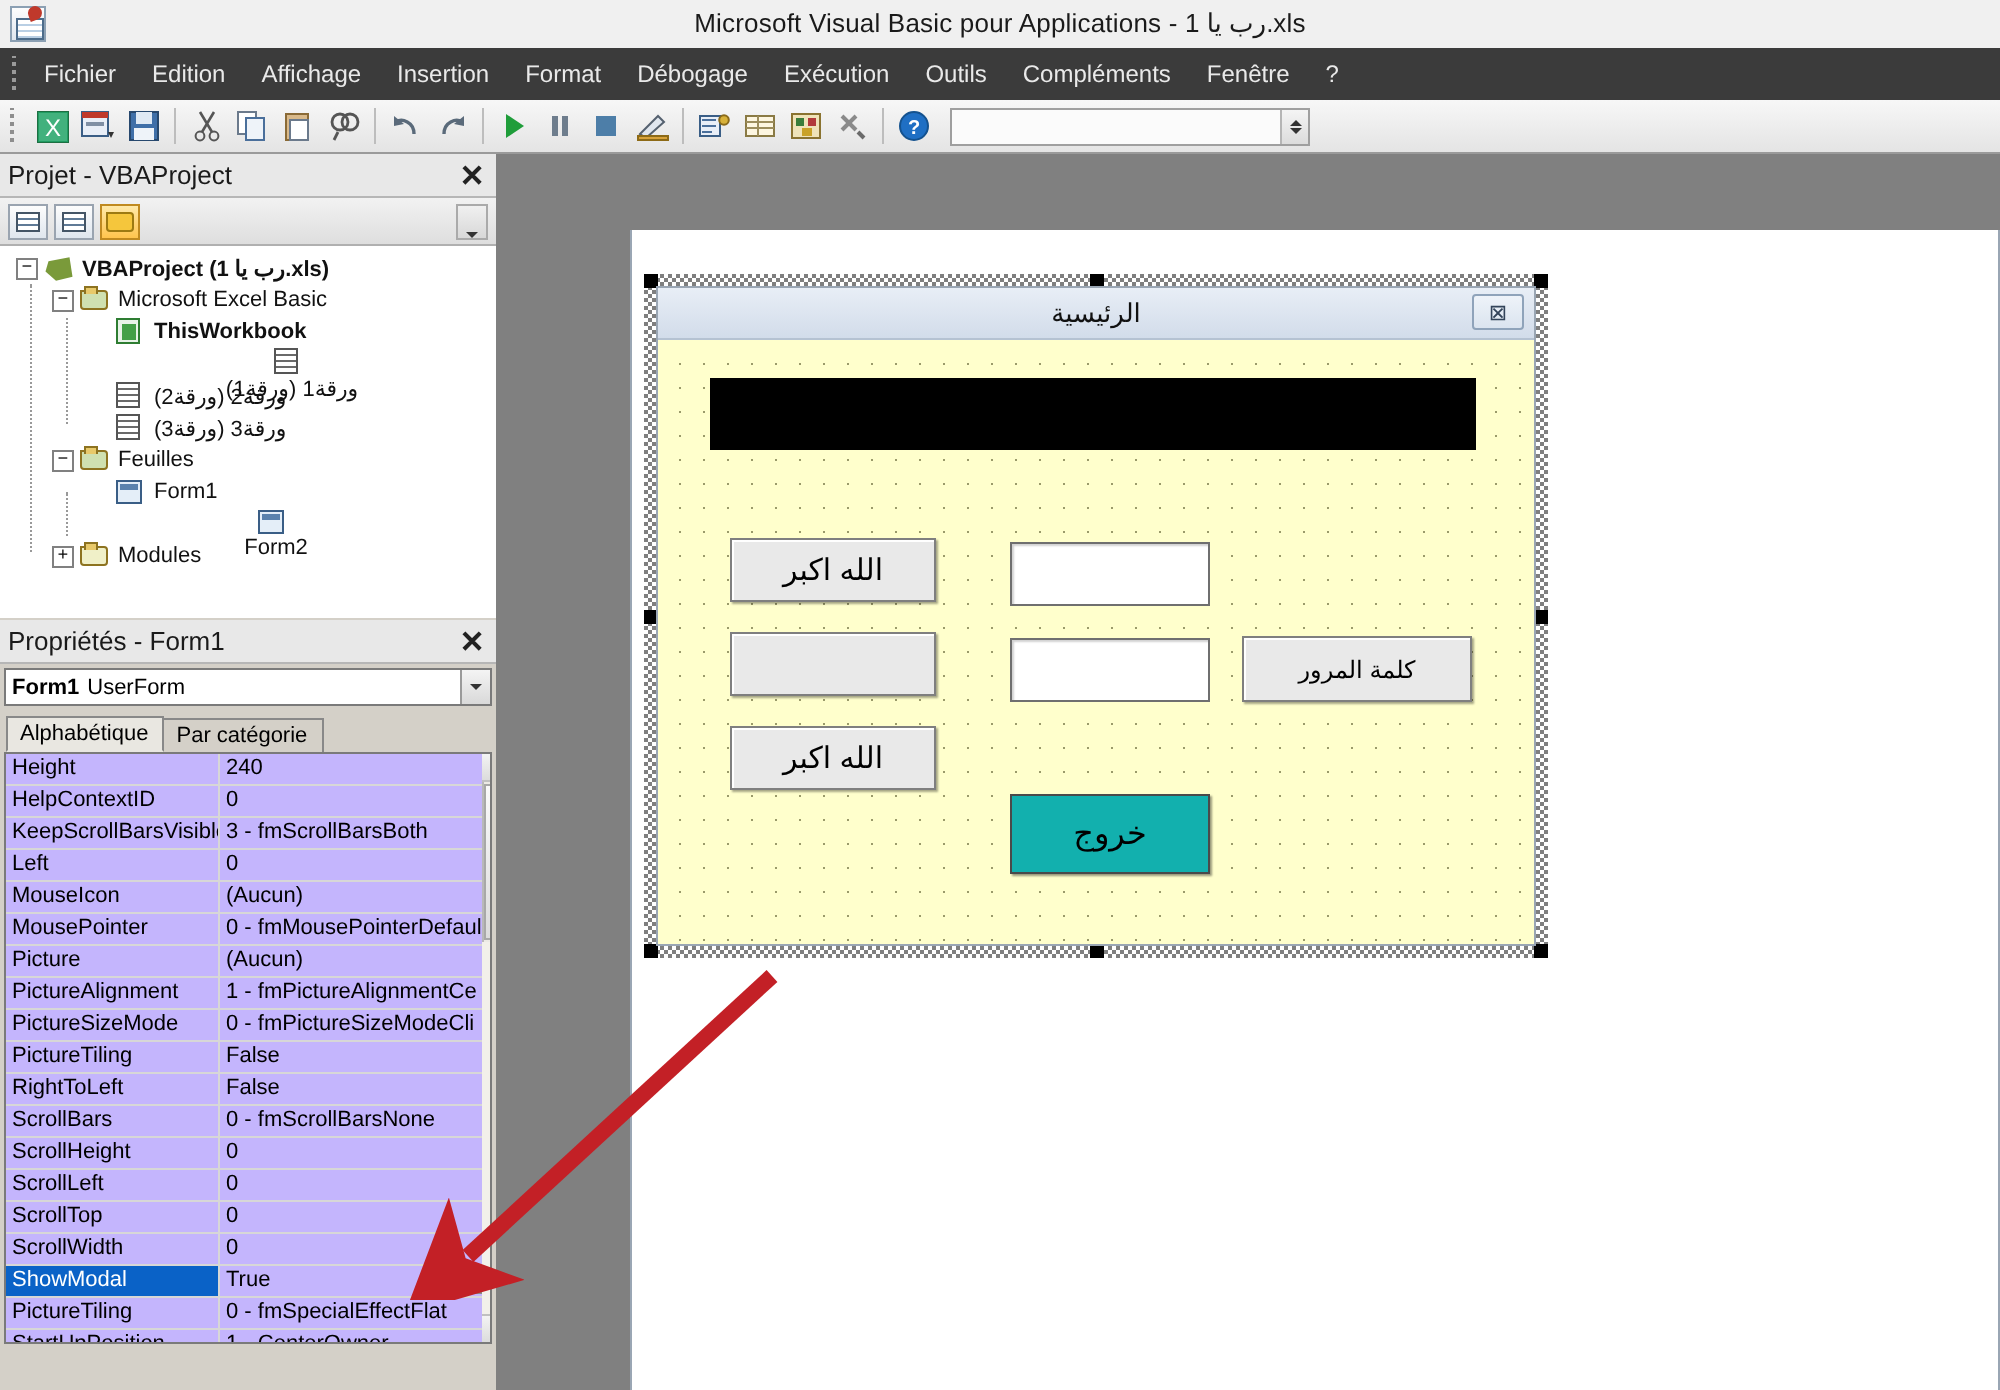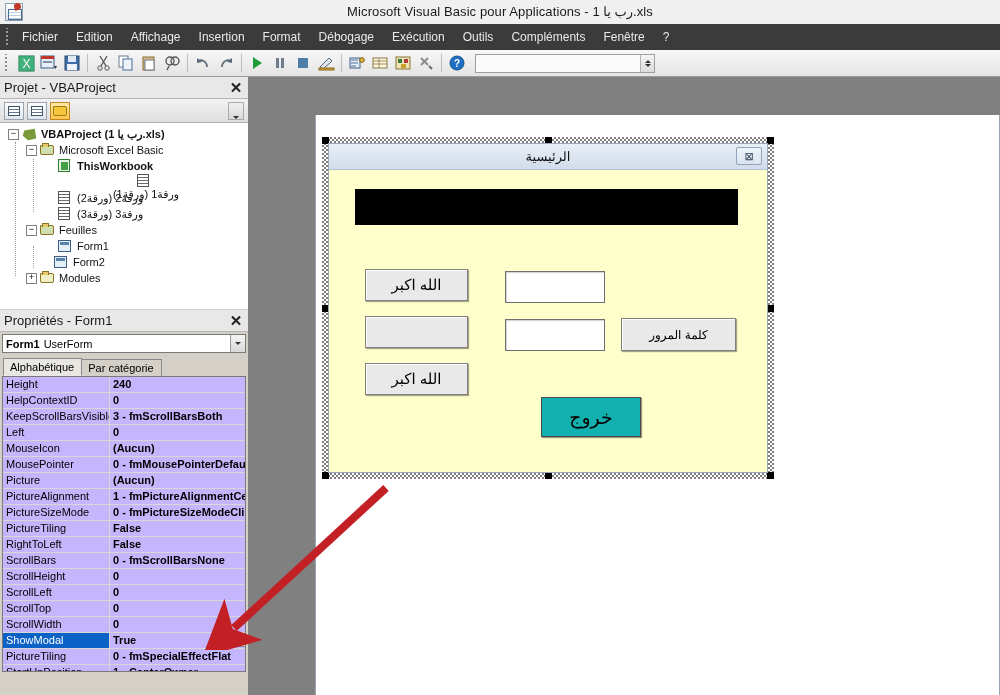--- a/index.html
+++ b/index.html
@@ -150,21 +150,21 @@
     border:1px solid #888;border-bottom:none;margin-right:-1px;
   }
   .tab.active{ background:#e9e7e1; border-bottom:1px solid #e9e7e1; position:relative; z-index:2;}
   .propgrid{
     margin:0 2px; background:#c4b5fd; border:1px solid #7a7a7a;
     height:296px; overflow:hidden; position:relative; display:flex;
   }
   .pg-rows{ flex:1 1 auto; }
   .pg-row{ display:flex; height:16px; border-bottom:1px solid #d7d7d7; font-size:11px; }
   .pg-name{ width:107px; padding-left:3px; border-right:1px solid #d7d7d7; overflow:hidden; white-space:nowrap; line-height:15px;}
-  .pg-val{ flex:1; padding-left:3px; overflow:hidden; white-space:nowrap; line-height:15px;font-weight:bold; }
+  .pg-val{ flex:1; padding-left:3px; overflow:hidden; white-space:nowrap; line-height:15px; }
   .pg-row.sel .pg-name{ background:#0a62c7; color:#fff; }
   .pg-row.sel .pg-val{ position:relative; padding-right:16px; }
   .pg-row.sel .pg-val .dd{
     position:absolute; right:0; top:0; width:15px; height:14px;
     background:linear-gradient(#f4f4f4,#d6d6d6); border:1px solid #8b8b8b;
     display:flex;align-items:center;justify-content:center;
   }
   .pg-scroll{
     width:15px; background:#eceae4; border-left:1px solid #b9b9b9;
     display:flex; flex-direction:column; align-items:center;
@@ -232,23 +232,22 @@
     background:#e9e9e9; border:1px solid #7f7f7f;
     display:flex;align-items:center;justify-content:center;
     font-size:12px; color:#000; direction:rtl;
     box-shadow: inset 1px 1px 0 #fff, 1px 1px 1px rgba(0,0,0,.35);
   }
   .ctl-btn.small{ font-size:15px; }
   .ctl-text{ background:#fff; border:1px solid #6f6f6f; box-shadow: inset 1px 1px 1px rgba(0,0,0,.18); }
   .ctl-exit{
     background:#12b0ae; border:1px solid #4a4a4a;
     display:flex;align-items:center;justify-content:center;
-    font-size:19px; color:#000; direction:rtl;
+    font-size:16px; color:#000; direction:rtl;
     box-shadow: 1px 1px 1px rgba(0,0,0,.4);
-    margin-left: 36px;
   }
 
   
   .arrow-svg{ position:absolute; left:200px; top:470px; width:210px; height:180px; pointer-events:none; }
 </style>
 </head>
 <body>
 
 <div class="titlebar">
   <div class="app-icon"></div>
@@ -487,21 +486,21 @@
       </div>
 
       <div class="tnode" style="padding-left:44px;">
         <i class="spacer"></i>
         <i class="glyph">
             <i class="g-form" style="position:absolute;left:0;top:1px;"></i>
           </i>
         <span class="tlabel">Form1</span>
       </div>
 
-      <div class="tnode" style="padding-left:40px;">
+      <div class="tnode" style="padding-left:28px;flex-direction:column;">
         <i class="spacer"></i>
         <i class="glyph">
             <i class="g-form" style="position:absolute;left:0;top:1px;"></i>
           </i>
         <span class="tlabel">Form2</span>
       </div>
 
       <div class="tnode" style="padding-left:26px;">
         <i class="exp">+</i>
         <i class="glyph">

